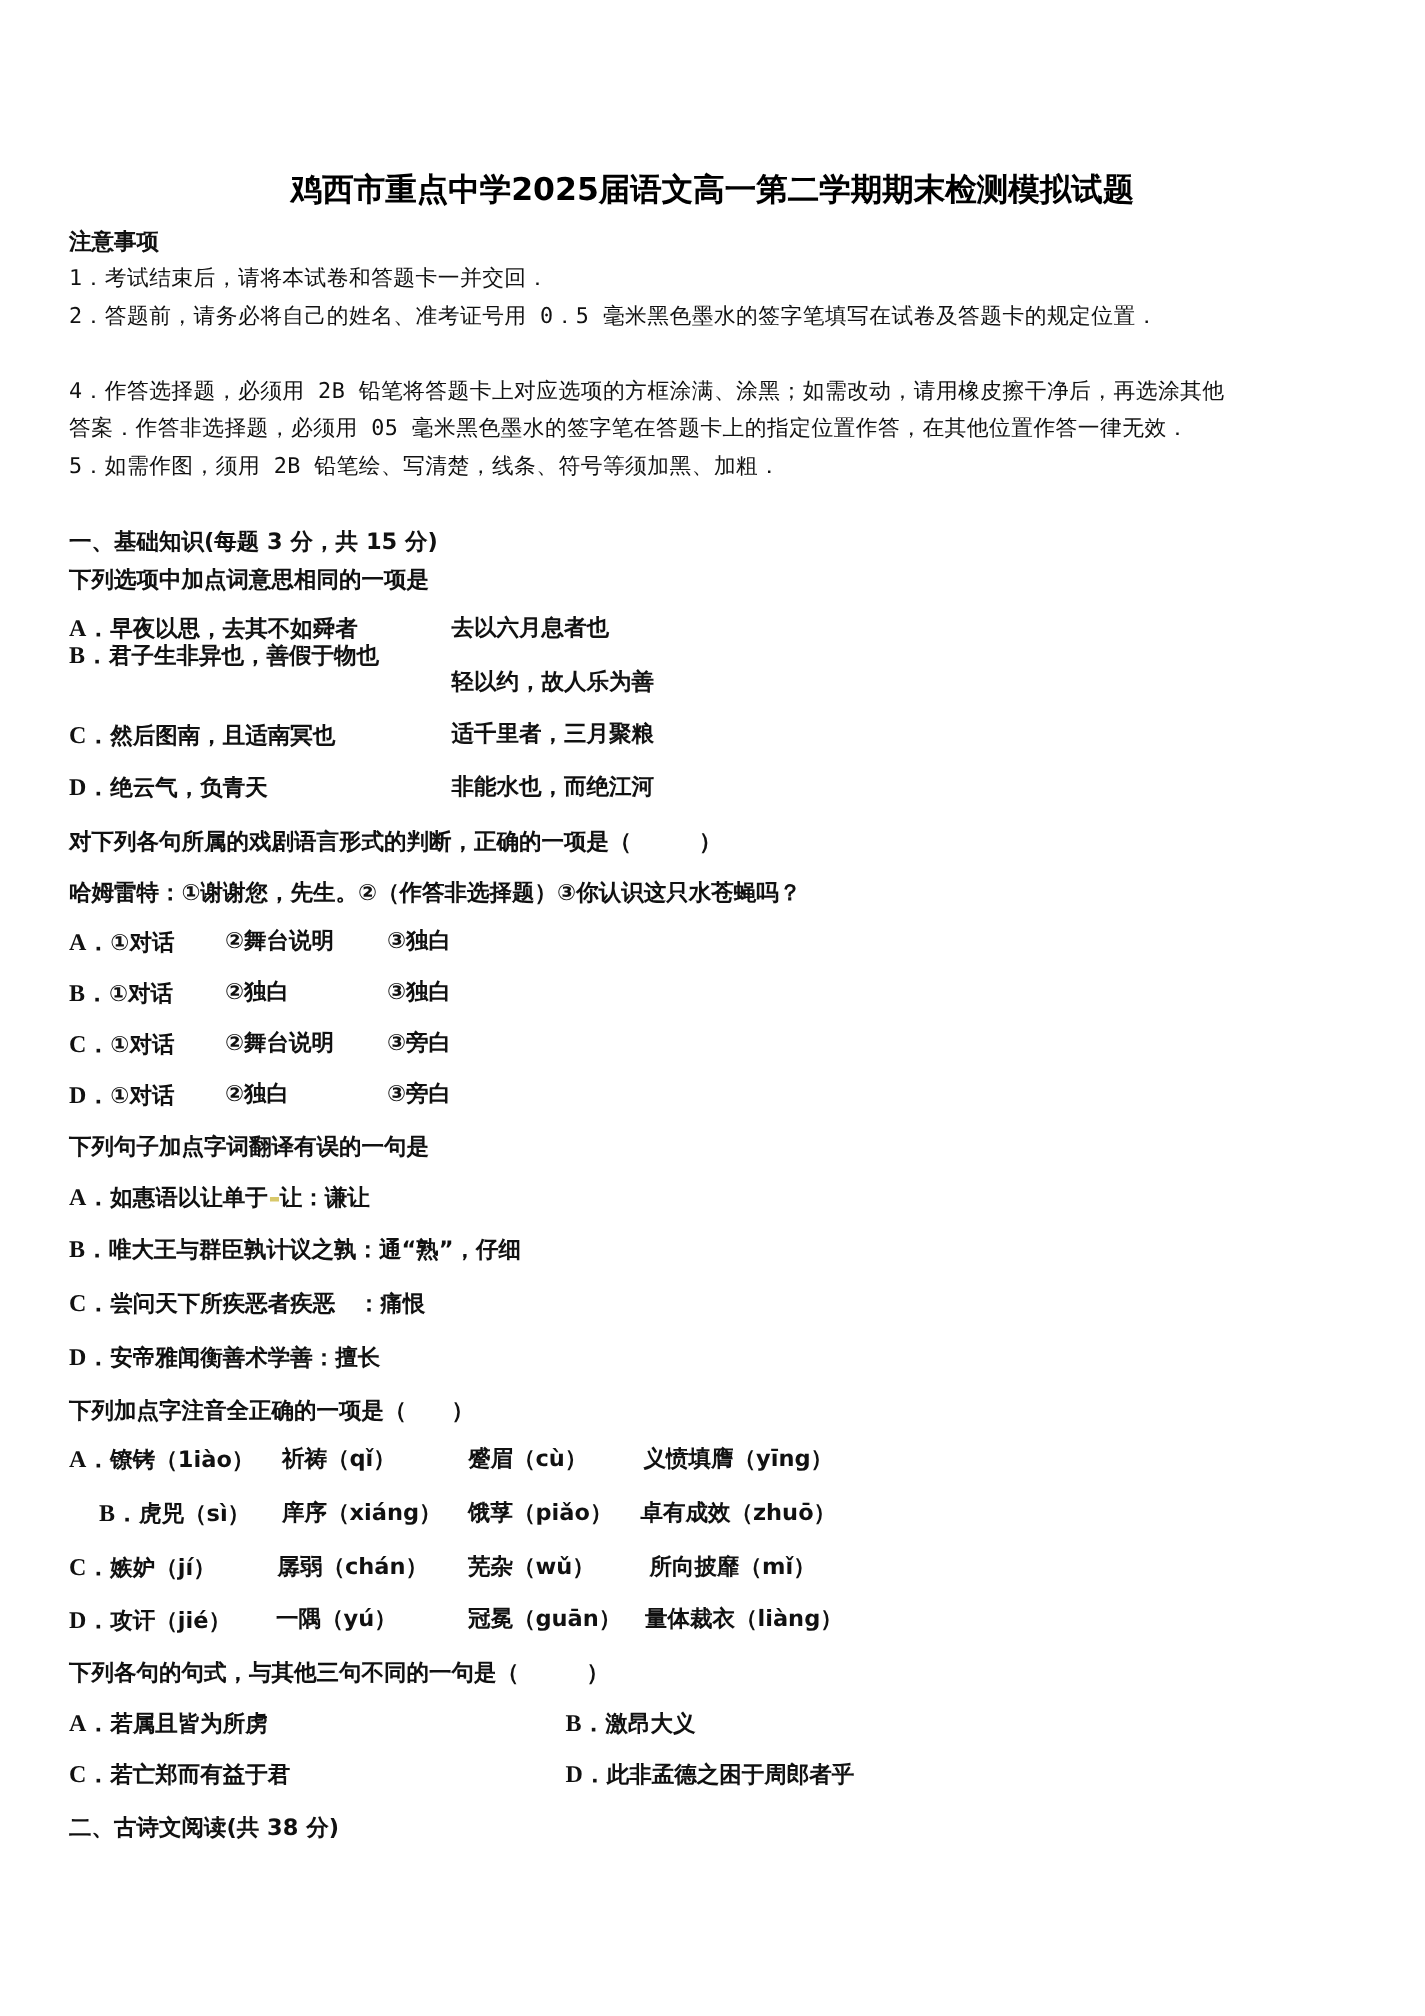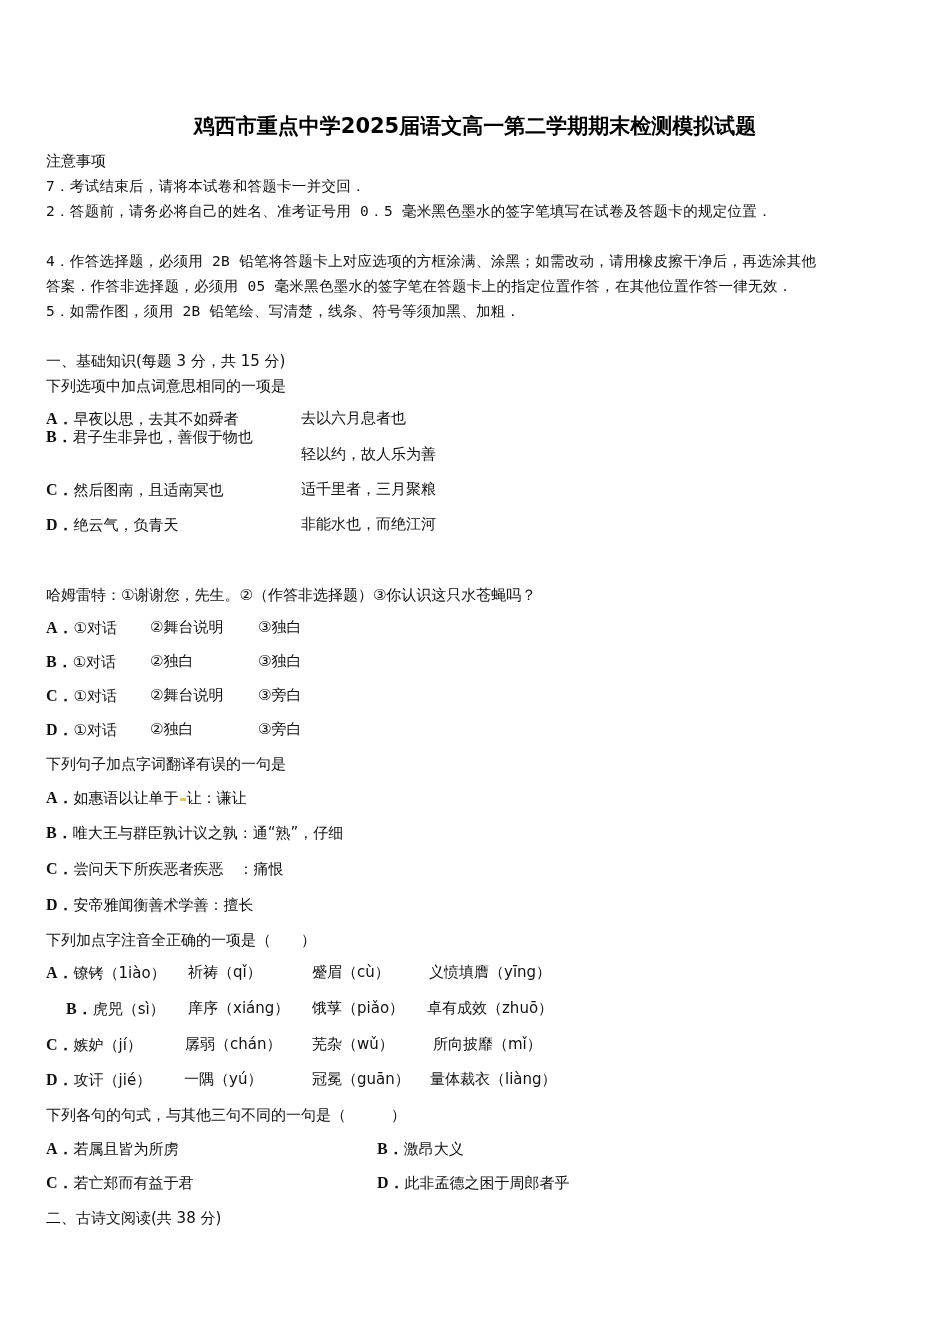--- a/index.html
+++ b/index.html
@@ -4,34 +4,34 @@
 <style>
   html, body { margin: 0; padding: 0; background: #ffffff; }
   body { width: 950px; height: 1344px; position: relative; overflow: hidden;
          font-family: "DejaVu Serif", "Liberation Serif", serif; color: #111; }
   .page { position: absolute; left: 0; top: 0; width: 950px; height: 1344px; }
   .title { position: absolute; left: 0; width: 950px; top: 112px; text-align: center;
            font-family: "DejaVu Sans", "Liberation Sans", sans-serif; font-weight: bold;
            font-size: 21px; letter-spacing: 0px; color: #000; }
   .line { position: absolute; left: 46px; font-size: 15px; line-height: 20px; white-space: nowrap; }
   .mono { font-family: "DejaVu Sans Mono", "Liberation Mono", monospace; font-size: 14.5px; letter-spacing: 0.3px; }
-  .sans { font-family: "DejaVu Sans", "Liberation Sans", sans-serif; font-size: 15px; }
+  .sans { font-family: "DejaVu Sans", "Liberation Sans", sans-serif; font-size: 15px; font-weight: bold; }
   .lbl { font-family: "Liberation Serif", serif; font-weight: bold; font-size: 16px; }
   .col { position: absolute; white-space: nowrap; }
   .hl { display: inline-block; width: 6px; height: 3px; background: #d8c86a; vertical-align: middle; margin: 0 1px; }
 </style>
 </head>
 <body>
 
 <div class="page">
 
   <div class="title">鸡西市重点中学2025届语文高一第二学期期末检测模拟试题</div>
 
   <div class="line sans" style="top:151px;">注意事项</div>
-  <div class="line mono" style="top:176px;">7．考试结束后，请将本试卷和答题卡一并交回．</div>
+  <div class="line mono" style="top:176px;">1．考试结束后，请将本试卷和答题卡一并交回．</div>
   <div class="line mono" style="top:201px;">2．答题前，请务必将自己的姓名、准考证号用 0．5 毫米黑色墨水的签字笔填写在试卷及答题卡的规定位置．</div>
   <div class="line mono" style="top:251px;">4．作答选择题，必须用 2B 铅笔将答题卡上对应选项的方框涂满、涂黑；如需改动，请用橡皮擦干净后，再选涂其他</div>
   <div class="line mono" style="top:276px;">答案．作答非选择题，必须用 05 毫米黑色墨水的签字笔在答题卡上的指定位置作答，在其他位置作答一律无效．</div>
   <div class="line mono" style="top:301px;">5．如需作图，须用 2B 铅笔绘、写清楚，线条、符号等须加黑、加粗．</div>
 
   <div class="line sans" style="top:351px;">一、基础知识(每题 3 分，共 15 分)</div>
 
   <div class="line sans" style="top:376px;">下列选项中加点词意思相同的一项是</div>
   <div class="line" style="top:409px;">
     <span class="lbl">A．</span><span class="sans">早夜以思，去其不如舜者</span>
@@ -46,20 +46,21 @@
   <div class="line" style="top:480px;">
     <span class="lbl">C．</span><span class="sans">然后图南，且适南冥也</span>
   </div>
   <div class="col sans" style="left:301px; top:480px;">适千里者，三月聚粮</div>
 
   <div class="line" style="top:515px;">
     <span class="lbl">D．</span><span class="sans">绝云气，负青天</span>
   </div>
   <div class="col sans" style="left:301px; top:515px;">非能水也，而绝江河</div>
 
+  <div class="line sans" style="top:551px;">对下列各句所属的戏剧语言形式的判断，正确的一项是（　　　）</div>
   <div class="line sans" style="top:585px;">哈姆雷特：①谢谢您，先生。②（作答非选择题）③你认识这只水苍蝇吗？</div>
 
   <div class="line" style="top:618px;"><span class="lbl">A．</span><span class="sans">①对话</span></div>
   <div class="col sans" style="left:150px; top:618px;">②舞台说明</div>
   <div class="col sans" style="left:258px; top:618px;">③独白</div>
 
   <div class="line" style="top:652px;"><span class="lbl">B．</span><span class="sans">①对话</span></div>
   <div class="col sans" style="left:150px; top:652px;">②独白</div>
   <div class="col sans" style="left:258px; top:652px;">③独白</div>
 

